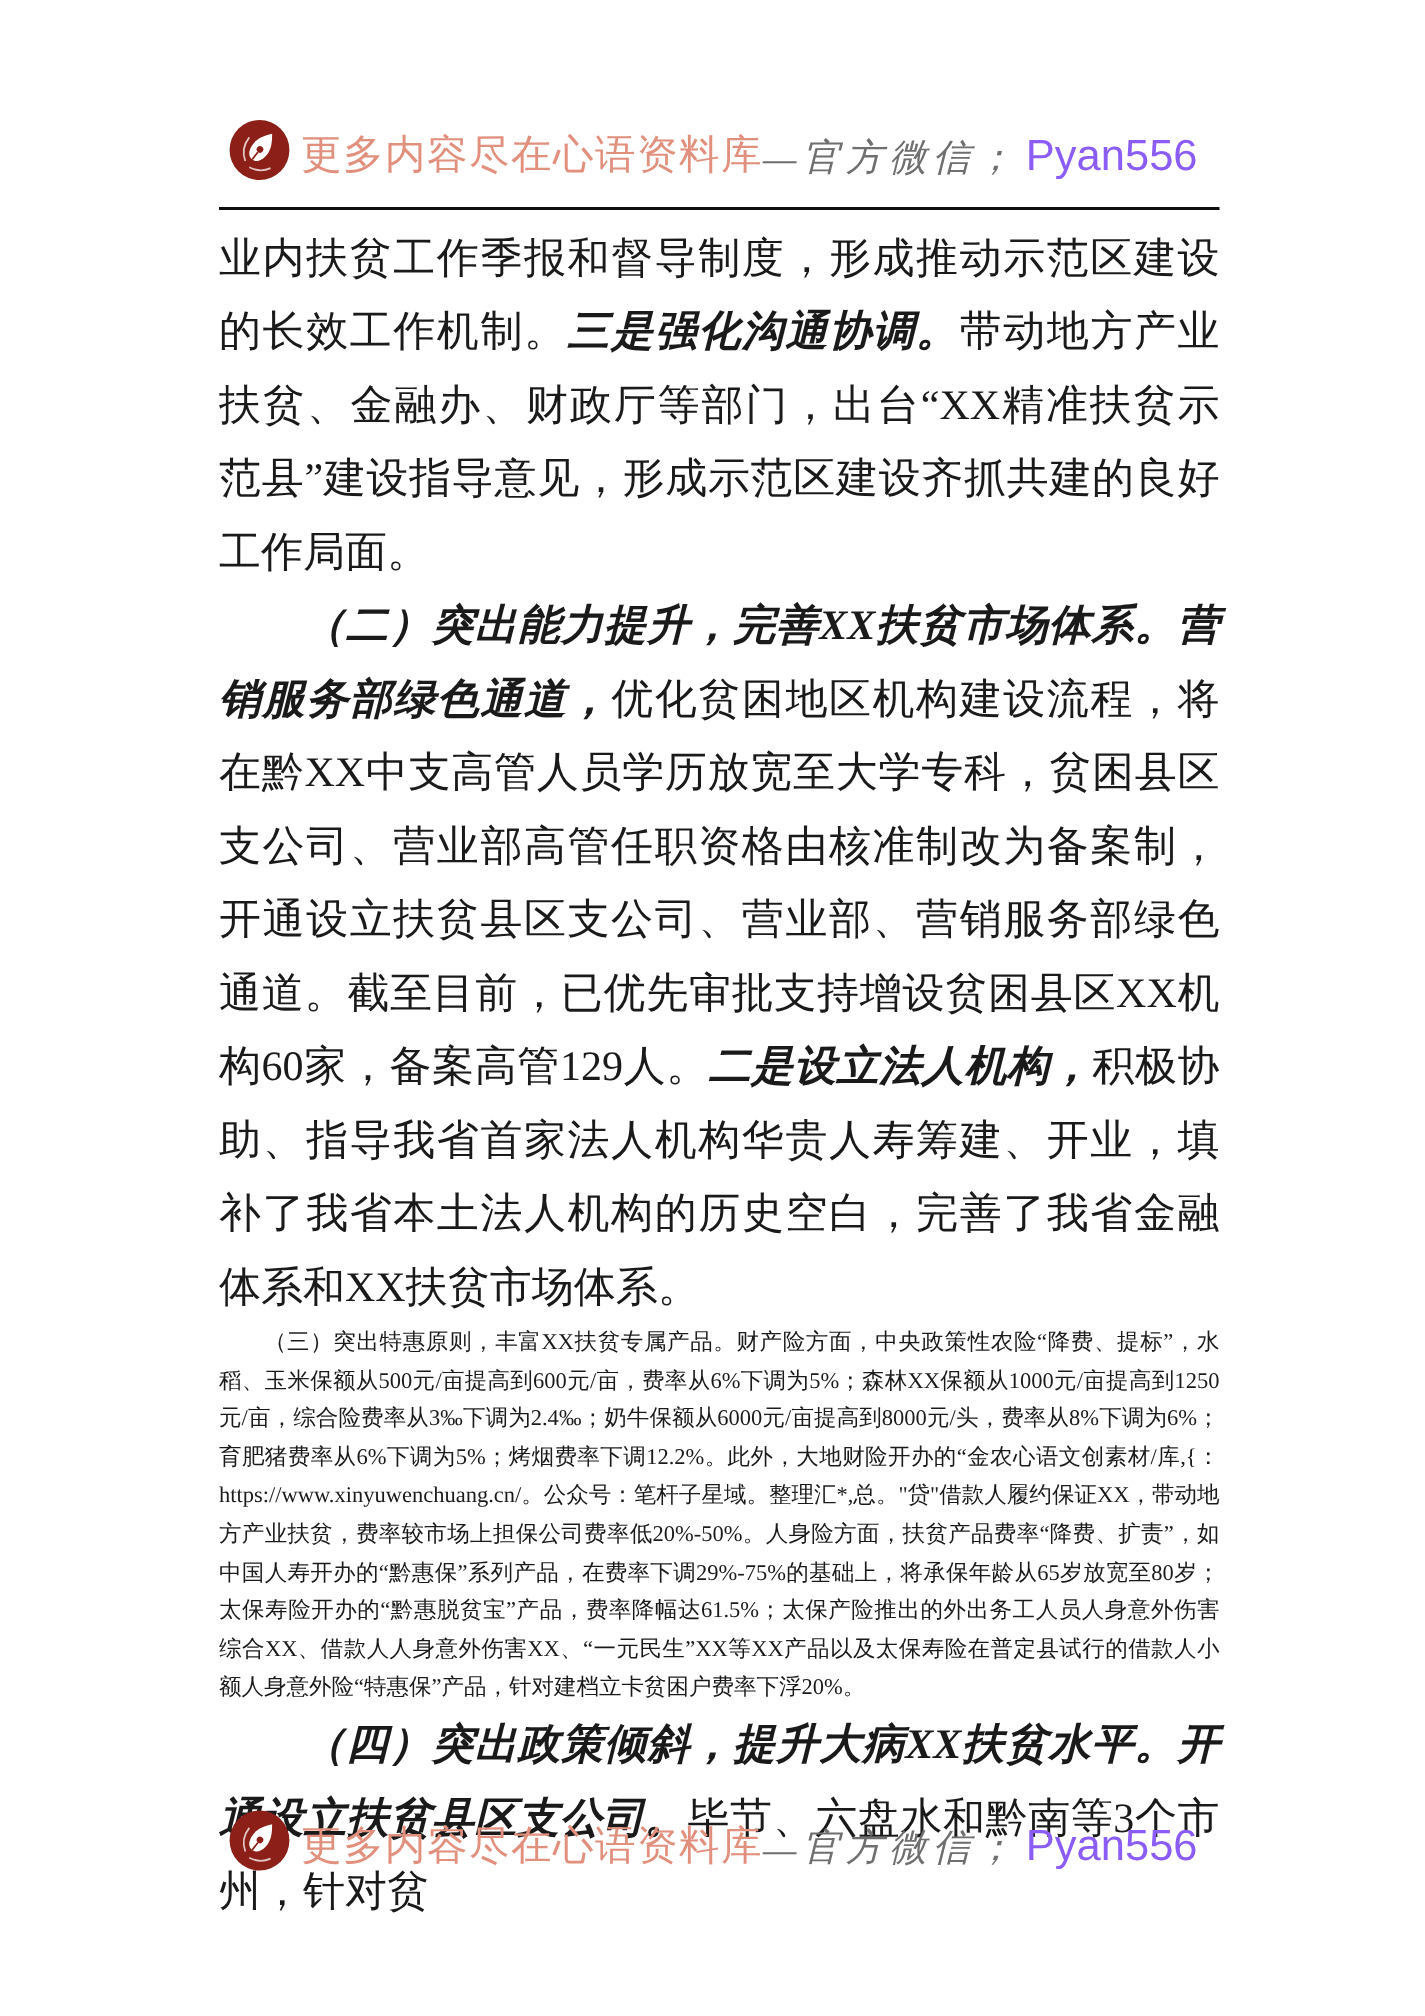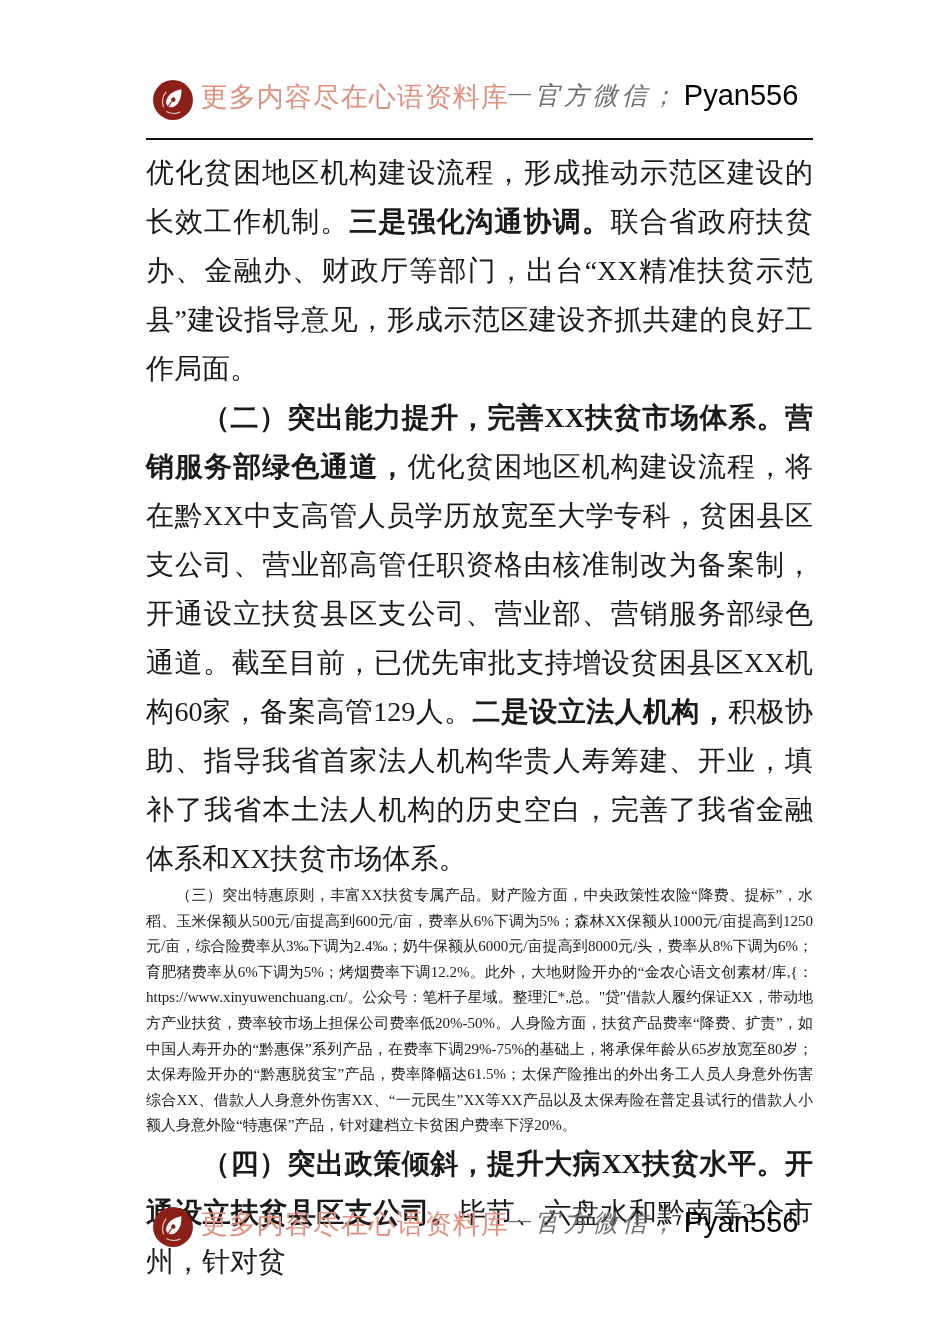--- a/index.html
+++ b/index.html
@@ -11,21 +11,21 @@
     overflow: hidden;
     font-family: "Liberation Serif", "DejaVu Serif", serif;
     color: #1a1a1a;
   }
   
   .wm {
     position: absolute;
     left: 0;
     right: 0;
     display: flex;
-    align-items: flex-start;
+    align-items: flex-end;
     justify-content: center;
     white-space: nowrap;
   }
   .wm-header { top: 79px; }
   .wm-footer { top: 1206px; }
   .wm-logo { width: 42px; height: 42px; margin-right: 7px; flex: 0 0 auto; }
   .wm-brand {
     font-size: 27px;
     letter-spacing: 1px;
     color: #e2907e;
@@ -33,21 +33,21 @@
   .wm-label {
     font-size: 25px;
     font-style: italic;
     letter-spacing: 4px;
     color: #6f6f6f;
   }
   .wm-id {
     font-family: "Liberation Sans", sans-serif;
     font-size: 29px;
     margin-left: 4px;
-    color: #000000;
+    color: #8b5cf6;
   }
   
   .rule {
     position: absolute;
     left: 146px;
     right: 137px;
     top: 138px;
     border-top: 2px solid #0e0e0e;
   }
   
@@ -64,21 +64,21 @@
     line-height: 49px;
   }
   .para-sm {
     font-size: 15px;
     line-height: 25.6px;
     margin: 5px 0 4px 0;
     overflow-wrap: anywhere;
   }
   .para-last { margin-top: 10px; }
   .indent { text-indent: 2em; }
-  .run-bold { font-weight: bold; }
+  .run-bold { font-weight: bold; font-style: italic; }
 </style>
 </head>
 <body>
 
 <div class="page">
 
   <div class="wm wm-header">
     <svg class="wm-logo" viewBox="0 0 40 40">
       <circle cx="20" cy="20" r="19" fill="#8c2018"></circle>
       <path d="M11 27 Q8 19 13.5 12" stroke="#ffffff" stroke-width="1.1" fill="none" opacity="0.75"></path>
@@ -92,21 +92,21 @@
     <span class="wm-brand">更多内容尽在心语资料库</span>
     <span class="wm-label">—</span>
     <span class="wm-label">官方微信；</span>
     <span class="wm-id">Pyan556</span>
   </div>
 
   <div class="rule"></div>
 
   <div class="doc-body">
 
-    <p class="para-lg"><span>优化贫困地区机构建设流程，形成推动示范区建设的长效工作机制。</span><span class="run-bold">三是强化沟通协调。</span><span>联合省政府扶贫办、金融办、财政厅等部门，出台“XX精准扶贫示范县”建设指导意见，形成示范区建设齐抓共建的良好工作局面。</span></p>
+    <p class="para-lg"><span>业内扶贫工作季报和督导制度，形成推动示范区建设的长效工作机制。</span><span class="run-bold">三是强化沟通协调。</span><span>带动地方产业扶贫、金融办、财政厅等部门，出台“XX精准扶贫示范县”建设指导意见，形成示范区建设齐抓共建的良好工作局面。</span></p>
 
     <p class="para-lg indent"><span class="run-bold">（二）突出能力提升，完善XX扶贫市场体系。营销服务部绿色通道，</span><span>优化贫困地区机构建设流程，将在黔XX中支高管人员学历放宽至大学专科，贫困县区支公司、营业部高管任职资格由核准制改为备案制，开通设立扶贫县区支公司、营业部、营销服务部绿色通道。截至目前，已优先审批支持增设贫困县区XX机构60家，备案高管129人。</span><span class="run-bold">二是设立法人机构，</span><span>积极协助、指导我省首家法人机构华贵人寿筹建、开业，填补了我省本土法人机构的历史空白，完善了我省金融体系和XX扶贫市场体系。</span></p>
 
     <p class="para-sm indent"><span>（三）突出特惠原则，丰富XX扶贫专属产品。财产险方面，中央政策性农险“降费、提标”，水稻、玉米保额从500元/亩提高到600元/亩，费率从6%下调为5%；森林XX保额从1000元/亩提高到1250元/亩，综合险费率从3‰下调为2.4‰；奶牛保额从6000元/亩提高到8000元/头，费率从8%下调为6%；育肥猪费率从6%下调为5%；烤烟费率下调12.2%。此外，大地财险开办的“金农心语文创素材/库,{： https://www.xinyuwenchuang.cn/。公众号：笔杆子星域。整理汇*,总。"贷"借款人履约保证XX，带动地方产业扶贫，费率较市场上担保公司费率低20%-50%。人身险方面，扶贫产品费率“降费、扩责”，如中国人寿开办的“黔惠保”系列产品，在费率下调29%-75%的基础上，将承保年龄从65岁放宽至80岁；太保寿险开办的“黔惠脱贫宝”产品，费率降幅达61.5%；太保产险推出的外出务工人员人身意外伤害综合XX、借款人人身意外伤害XX、“一元民生”XX等XX产品以及太保寿险在普定县试行的借款人小额人身意外险“特惠保”产品，针对建档立卡贫困户费率下浮20%。</span></p>
 
     <p class="para-lg indent para-last"><span class="run-bold">（四）突出政策倾斜，提升大病XX扶贫水平。开通设立扶贫县区支公司。</span><span>毕节、六盘水和黔南等3个市州，针对贫</span></p>
 
   </div>
 
   <div class="wm wm-footer">

